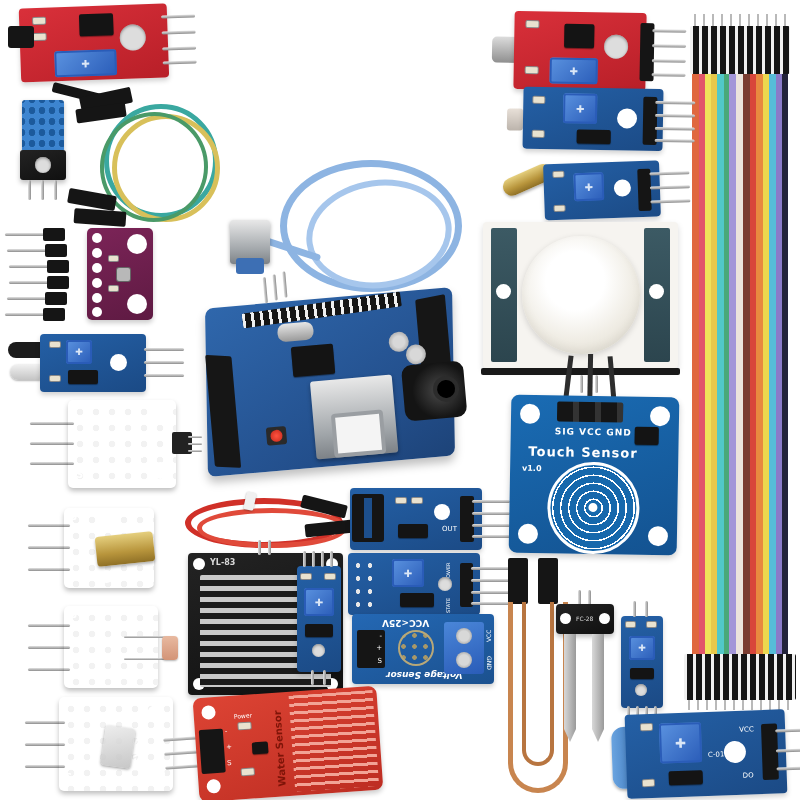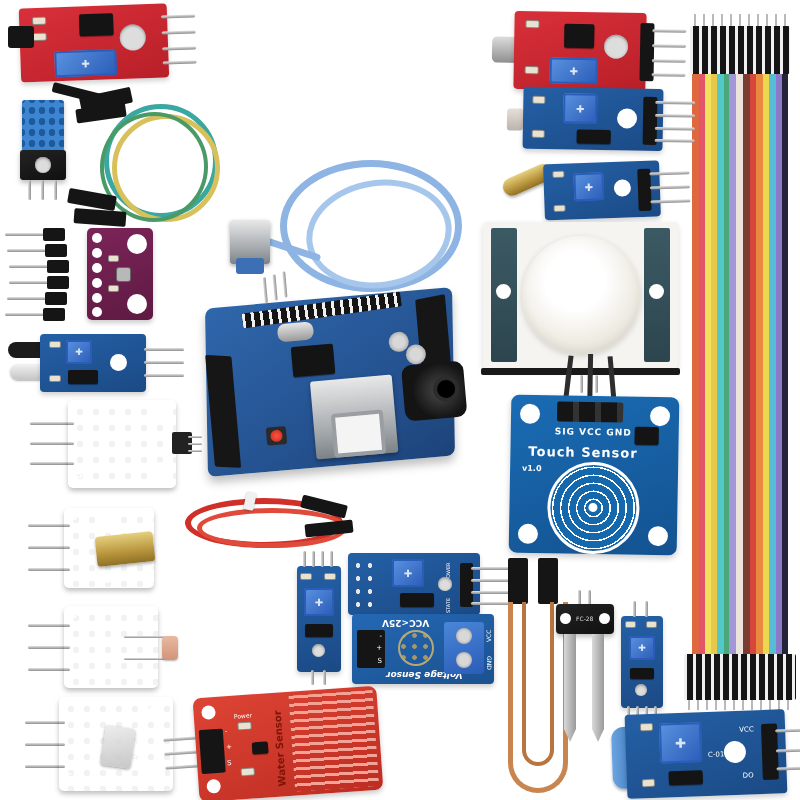--- a/index.html
+++ b/index.html
@@ -222,35 +222,60 @@
   </div>
 
   <div class="comp" style="left:183px;top:492px;width:168px;height:58px;">
     <div class="abs" style="left:2px;top:6px;width:146px;height:38px;border:6px solid #d03028;border-radius:50%;"></div>
     <div class="abs" style="left:14px;top:16px;width:140px;height:30px;border:5px solid #e04a3a;border-radius:50%;"></div>
     <div class="abs" style="left:62px;top:0;width:10px;height:18px;background:#f0f0f0;border-radius:2px;transform:rotate(12deg);box-shadow:0 1px 2px rgba(0,0,0,.3);"></div>
     <div class="abs hdr" style="left:118px;top:8px;width:46px;height:13px;transform:rotate(14deg);"></div>
     <div class="abs hdr" style="left:122px;top:30px;width:48px;height:13px;transform:rotate(-6deg);"></div>
   </div>
 
+  <div class="comp pcb-black" style="left:188px;top:553px;width:155px;height:142px;border-radius:4px;">
+    <div class="abs pin-v" style="left:70px;top:-13px;height:15px;"></div>
+    <div class="abs pin-v" style="left:80px;top:-13px;height:15px;"></div>
+    <div class="abs hole" style="left:5px;top:5px;width:12px;height:12px;"></div>
+    <div class="abs hole" style="left:138px;top:5px;width:12px;height:12px;"></div>
+    <div class="abs hole" style="left:5px;top:125px;width:12px;height:12px;"></div>
+    <div class="abs hole" style="left:138px;top:125px;width:12px;height:12px;"></div>
+    <span class="abs wtext" style="left:22px;top:6px;font-size:8px;color:#d8d8d8;">YL-83</span>
+    <div class="abs rain-traces" style="left:12px;top:22px;width:131px;height:112px;"></div>
+  </div>
 
   <div class="comp pcb-blue" style="left:297px;top:566px;width:44px;height:106px;">
     <div class="abs pin-v" style="left:6px;top:-15px;height:16px;"></div>
     <div class="abs pin-v" style="left:15px;top:-15px;height:16px;"></div>
     <div class="abs pin-v" style="left:24px;top:-15px;height:16px;"></div>
     <div class="abs pin-v" style="left:33px;top:-15px;height:16px;"></div>
     <div class="abs smd" style="left:4px;top:8px;width:10px;height:5px;"></div>
     <div class="abs smd" style="left:28px;top:8px;width:10px;height:5px;"></div>
     <div class="abs pot" style="left:7px;top:22px;width:30px;height:28px;font-size:10px;">✚</div>
     <div class="abs ic" style="left:8px;top:58px;width:28px;height:13px;"></div>
     <div class="abs hole-gray" style="left:15px;top:78px;width:13px;height:13px;"></div>
     <div class="abs pin-v" style="left:14px;top:104px;height:15px;"></div>
     <div class="abs pin-v" style="left:26px;top:104px;height:15px;"></div>
   </div>
 
+  <div class="comp pcb-blue" style="left:350px;top:488px;width:132px;height:62px;">
+    <div class="abs" style="left:2px;top:6px;width:32px;height:48px;background:#151515;border-radius:3px;">
+      <div class="abs" style="left:12px;top:4px;width:8px;height:40px;background:#1d4f8c;"></div>
+    </div>
+    <div class="abs ic" style="left:48px;top:36px;width:30px;height:14px;"></div>
+    <div class="abs smd" style="left:46px;top:10px;width:10px;height:5px;"></div>
+    <div class="abs smd" style="left:62px;top:10px;width:10px;height:5px;"></div>
+    <div class="abs hole" style="left:84px;top:16px;width:16px;height:16px;"></div>
+    <span class="abs tinytext" style="left:92px;top:38px;">OUT</span>
+    <div class="abs hdr" style="left:110px;top:8px;width:14px;height:46px;"></div>
+    <div class="abs pin-h" style="left:122px;top:12px;width:38px;"></div>
+    <div class="abs pin-h" style="left:122px;top:24px;width:38px;"></div>
+    <div class="abs pin-h" style="left:122px;top:36px;width:38px;"></div>
+    <div class="abs pin-h" style="left:122px;top:47px;width:38px;"></div>
+  </div>
 
   <div class="comp pcb-blue" style="left:348px;top:553px;width:132px;height:62px;">
     <div class="abs" style="left:4px;top:6px;width:28px;height:50px;background-image:radial-gradient(#e8e8e8 2px,rgba(0,0,0,0) 2.5px);background-size:12px 13px;"></div>
     <div class="abs pot" style="left:44px;top:6px;width:32px;height:28px;font-size:10px;">✚</div>
     <div class="abs ic" style="left:52px;top:40px;width:34px;height:14px;"></div>
     <span class="abs tinytext vtext" style="left:98px;top:6px;font-size:5px;height:22px;">POWER</span>
     <span class="abs tinytext vtext" style="left:98px;top:38px;font-size:5px;height:22px;">STATE</span>
     <div class="abs hole-gray" style="left:90px;top:24px;width:14px;height:14px;"></div>
     <div class="abs hdr" style="left:112px;top:10px;width:13px;height:44px;"></div>
     <div class="abs pin-h" style="left:123px;top:14px;width:40px;"></div>

